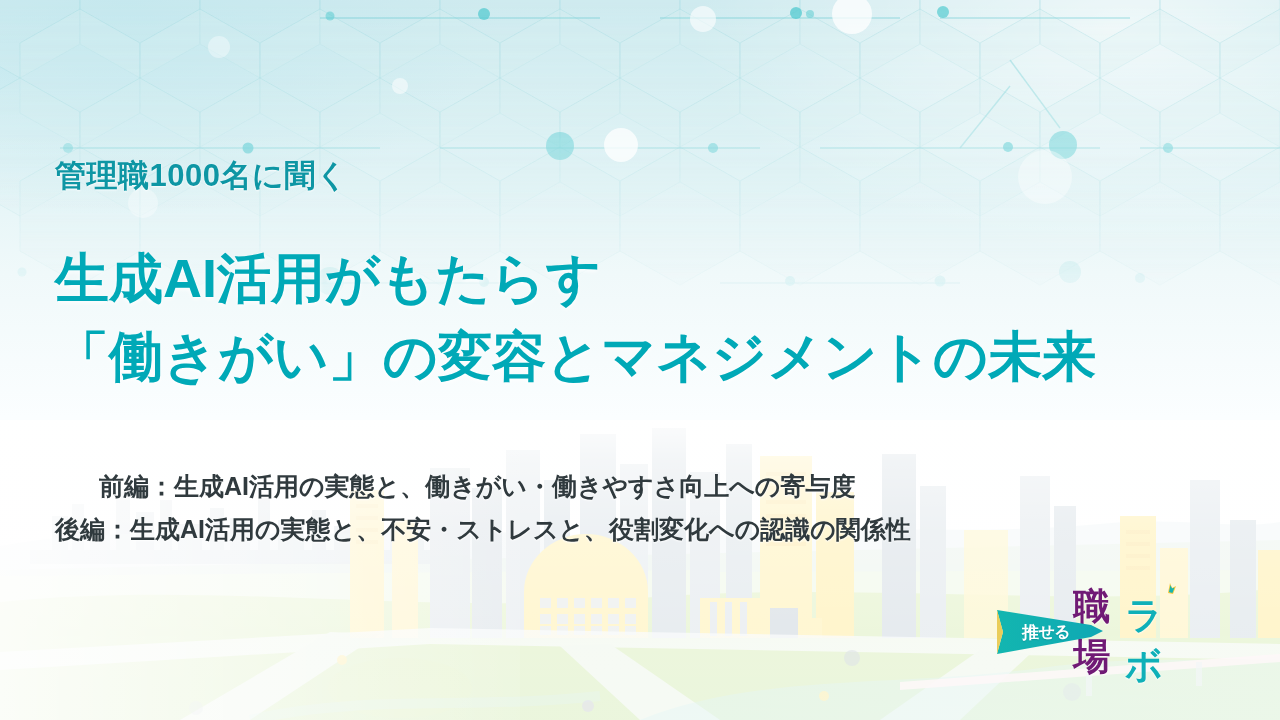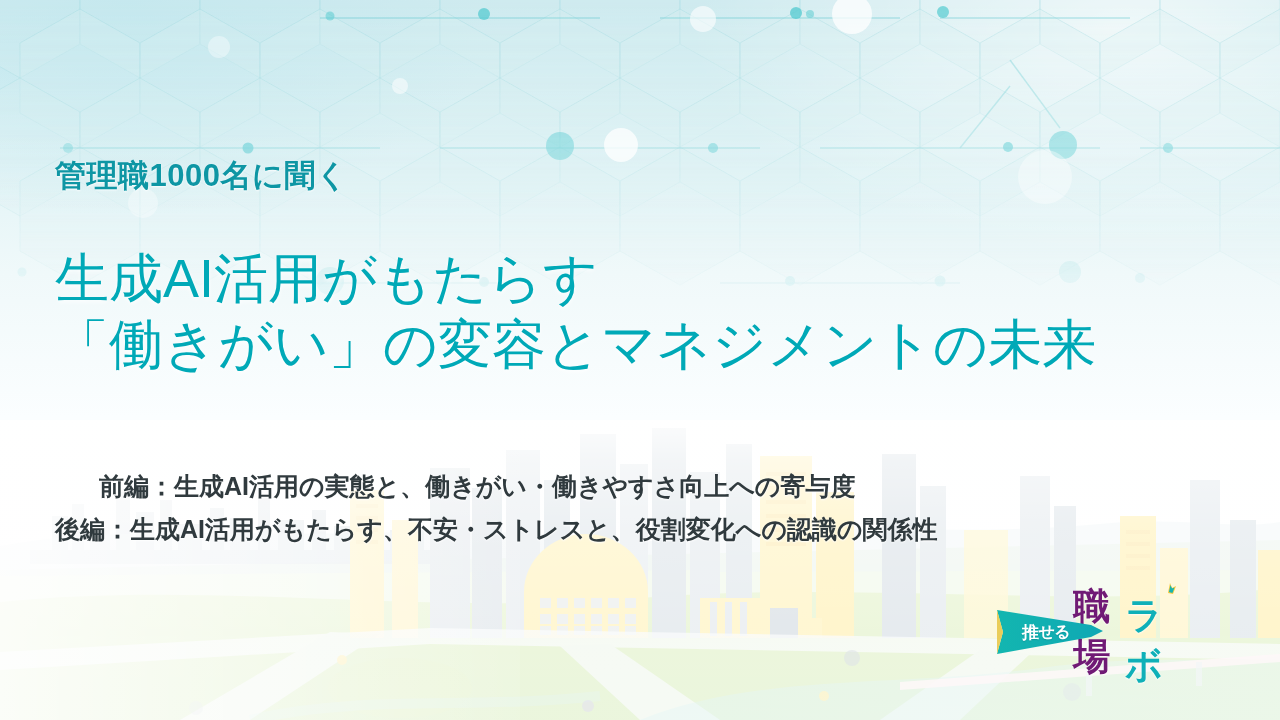--- a/index.html
+++ b/index.html
@@ -66,27 +66,27 @@
 
   .eyebrow{
     position:absolute;left:55px;top:155px;
     font-size:31px;font-weight:700;letter-spacing:.5px;
     color:#0e96a4;
     text-shadow:0 1px 2px rgba(255,255,255,.9);
     white-space:nowrap;
   }
   .title-line{
     position:absolute;left:55px;
-    font-size:54px;font-weight:400;letter-spacing:0px;
+    font-size:54px;font-weight:700;letter-spacing:0px;
     color:#00a9b7;
     text-shadow:0 2px 4px rgba(255,255,255,.85);
     white-space:nowrap;line-height:1.12;
   }
   .t1{top:248px;}
-  .t2{top:314px;}
+  .t2{top:326px;}
 
   .sub-line{
     position:absolute;left:55px;
     font-size:25px;font-weight:700;
     color:#303a3e;
     text-shadow:0 1px 2px rgba(255,255,255,.95);
     white-space:nowrap;
   }
   .s1{top:470px;margin-left:44px;}
   .s2{top:513px;}
@@ -389,21 +389,21 @@
   <div class="content">
 
     <div class="eyebrow">管理職1000名に聞く</div>
 
     <div class="title-line t1">生成AI活用がもたらす</div>
 
     <div class="title-line t2">「働きがい」の変容とマネジメントの未来</div>
 
     <div class="sub-line s1">前編：生成AI活用の実態と、働きがい・働きやすさ向上への寄与度</div>
 
-    <div class="sub-line s2">後編：生成AI活用がもたらす、不安・ストレスと、役割変化への認識の関係性</div>
+    <div class="sub-line s2">後編：生成AI活用の実態と、不安・ストレスと、役割変化への認識の関係性</div>
 
     <div class="logo">
       <div class="logo-badge">
         <svg width="112" height="48" viewBox="0 0 112 48" xmlns="http://www.w3.org/2000/svg">
           <defs>
             <linearGradient id="ribG" x1="0" y1="0" x2="1" y2="0">
               <stop offset="0%" stop-color="#13b6b0"></stop>
               <stop offset="100%" stop-color="#0fa8b4"></stop>
             </linearGradient>
           </defs>

